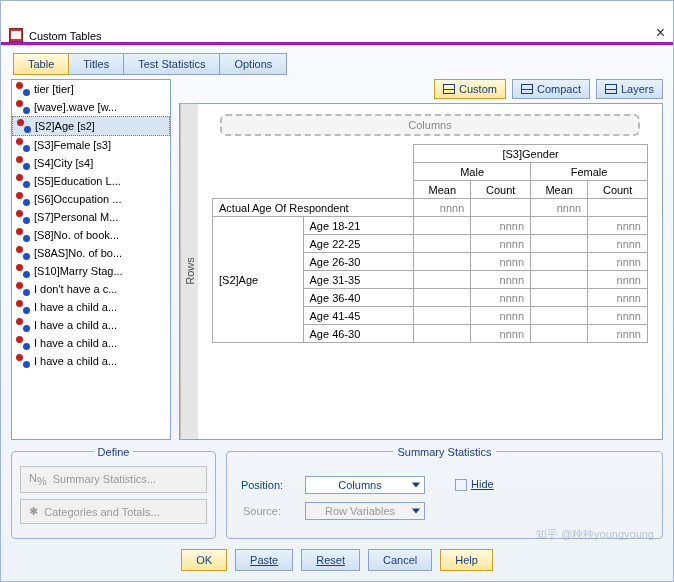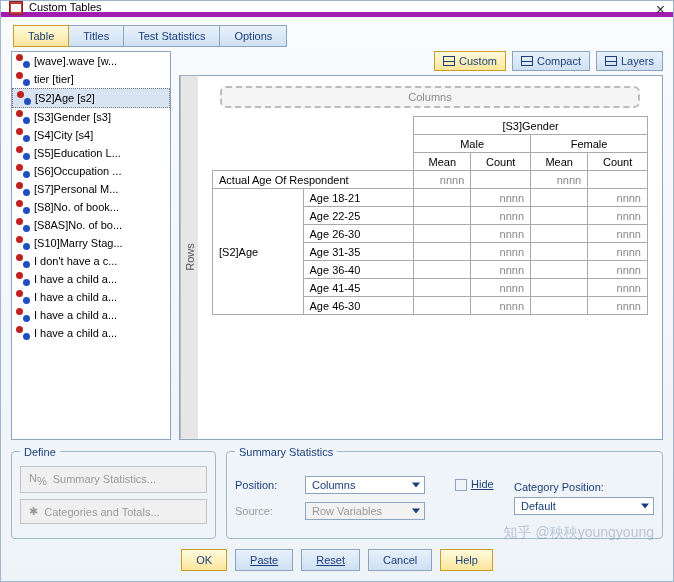--- a/index.html
+++ b/index.html
@@ -1,17 +1,17 @@
 <!DOCTYPE html>
 <html><head>
 <meta charset="utf-8">
 <style>
 * { box-sizing: border-box; margin: 0; padding: 0; font-family: Tahoma, Arial, sans-serif; font-size: 11px; }
 body { width: 674px; height: 582px; background: linear-gradient(#f9fbfd,#eef3f8); border: 1px solid #9db7d1; display: flex; flex-direction: column; }
-.titlebar { height: 16px; display: flex; align-items: flex-start; padding: 0 8px; background: #fff; border-bottom: 5px solid #a21caf; }
+.titlebar { height: 44px; display: flex; align-items: flex-end; padding: 0 8px; background: #fff; border-bottom: 3px solid #a21caf; }
 .titlebar .ico { width: 14px; height: 14px; background: #c23a3a; border: 1px solid #8a2525; margin-right: 6px; position: relative; }
 .titlebar .ico::after { content:""; position:absolute; inset:2px 1px 2px 1px; background:#fff; }
 .titlebar .close { margin-left: auto; font-size: 16px; color: #333; cursor: default; }
 .tabs { display: flex; padding: 8px 12px 0 12px; gap: 0; }
 .tab { padding: 4px 14px; border: 1px solid #8aa4c2; background: linear-gradient(#e8f1fb,#cfe0f2); color: #1a3e7a; cursor: default; margin-right: -1px; }
 .tab.active { background: linear-gradient(#fffbe0,#fde69a); border-color: #c79e2a; position: relative; z-index: 1; }
 .content { display: flex; gap: 8px; padding: 4px 10px 6px 10px; flex: 1; min-height: 0; }
 .left { width: 160px; display: flex; flex-direction: column; }
 .lbl { color: #1a3e7a; margin: 4px 0 2px 2px; }
 .varbox { flex: 1; border: 1px solid #8aa4c2; background: #fff; overflow: auto; }
@@ -29,38 +29,38 @@
 .tbic::after { content:""; position:absolute; left:0; right:0; top:50%; border-top:1px solid #1a3e7a; }
 .canvas { flex: 1; border: 1px solid #8aa4c2; background: #fff; display: flex; min-height: 0; }
 .rowsgutter { width: 18px; background: #e6e6e6; border-right: 1px solid #bbb; display: flex; align-items: center; justify-content: center; writing-mode: vertical-rl; transform: rotate(180deg); color: #555; }
 .canvasbody { flex: 1; padding: 10px 14px; overflow: auto; }
 .colhdr { border: 2px dashed #bbb; border-radius: 6px; text-align: center; color: #888; padding: 3px; margin: 0 auto 8px auto; width: 420px; background: #f5f5f5; }
 table.tbl { border-collapse: collapse; width: 100%; font-size: 11px; }
 table.tbl th, table.tbl td { border: 1px solid #aaa; padding: 2px 6px; height: 18px; background: #fff; }
 table.tbl th { font-weight: normal; text-align: center; }
 table.tbl td.rt { text-align: right; color: #888; }
 table.tbl td.rowlabel { text-align: left; }
-.bottom { display: flex; gap: 10px; padding: 0 10px 4px 10px; }
+.bottom { display: flex; gap: 10px; padding: 0 10px 4px 10px; text-align: center; }
 fieldset { border: 1px solid #9db7d1; border-radius: 4px; padding: 8px; color: #1a3e7a; }
 legend { padding: 0 4px; }
 .defbox { width: 205px; }
 .defbtn { display: flex; align-items: center; gap: 6px; width: 100%; padding: 5px 8px; border: 1px solid #c3c3c3; background: #f0f0f0; color: #9a9a9a; margin-bottom: 6px; }
 .sumbox { flex: 1; display: flex; gap: 12px; align-items: center; }
 .sumbox .row { display: flex; align-items: center; gap: 16px; }
 select, .fake-select { border: 1px solid #8aa4c2; padding: 2px 16px 2px 6px; background: #fff; color: #1a3e7a; appearance: none; width: 120px; position: relative; }
 .fake-select.disabled { color: #9a9a9a; background: #f2f2f2; }
 .chev { position: absolute; right: 4px; top: 50%; transform: translateY(-50%); border-left: 4px solid transparent; border-right: 4px solid transparent; border-top: 5px solid #1a3e7a; }
 .chk { width: 12px; height: 12px; border: 1px solid #8aa4c2; display: inline-block; vertical-align: middle; margin-right: 4px; }
 .btnrow { display: flex; justify-content: center; gap: 8px; padding: 6px 0 10px 0; }
 .btn { padding: 4px 14px; border: 1px solid #8aa4c2; background: linear-gradient(#e8f1fb,#cfe0f2); color: #1a3e7a; }
 .btn.hover { background: linear-gradient(#fffbe0,#fde69a); border-color: #c79e2a; }
 .btn u { text-decoration: underline; }
 .catpos { flex: 0 0 140px; }
 .catpos .fake-select { width: 140px; }
-.watermark { position: absolute; right: 20px; bottom: 40px; color: rgba(80,110,150,.35); font-size: 14px; pointer-events: none; }
+.watermark { position: absolute; right: 20px; bottom: 40px; color: rgba(80,110,150,.35); font-size: 11px; pointer-events: none; }
 </style>
 </head>
 <body>
 
 <div class="titlebar">
   <span class="ico"></span>
   <span>Custom Tables</span>
   <span class="close">×</span>
 </div>
 
@@ -69,33 +69,33 @@
   <div class="tab">Titles</div>
   <div class="tab">Test Statistics</div>
   <div class="tab">Options</div>
 </div>
 
 <div class="content">
   <div class="left">
     <div class="varbox" id="varbox">
         <div class="varitem">
           <span class="varico"></span>
+          <span>tier [tier]</span>
+        </div>
+        <div class="varitem">
+          <span class="varico"></span>
           <span>[wave].wave [w...</span>
         </div>
-        <div class="varitem">
-          <span class="varico"></span>
-          <span>tier [tier]</span>
-        </div>
         <div class="varitem sel">
           <span class="varico"></span>
           <span>[S2]Age [s2]</span>
         </div>
         <div class="varitem">
           <span class="varico"></span>
-          <span>[S3]Gender [s3]</span>
+          <span>[S3]Female [s3]</span>
         </div>
         <div class="varitem">
           <span class="varico"></span>
           <span>[S4]City [s4]</span>
         </div>
         <div class="varitem">
           <span class="varico"></span>
           <span>[S5]Education L...</span>
         </div>
         <div class="varitem">
@@ -257,24 +257,20 @@
       <div class="row" style="margin-bottom:8px">
         <span style="width:54px">Position:</span>
         <div class="fake-select"><span>Columns</span><span class="chev"></span></div>
         <span style="margin-left:14px"><span class="chk"></span><u>Hide</u></span>
       </div>
       <div class="row">
         <span style="width:54px;color:#9a9a9a">Source:</span>
         <div class="fake-select disabled"><span>Row Variables</span><span class="chev"></span></div>
       </div>
     </div>
-    <div class="catpos">
-      <div style="margin-bottom:4px">Category Position:</div>
-      <div class="fake-select"><span>Default</span><span class="chev"></span></div>
-    </div>
   </fieldset>
 </div>
 
 <div class="btnrow">
   <div class="btn hover"><span>OK</span></div>
   <div class="btn"><u>Paste</u></div>
   <div class="btn"><u>Reset</u></div>
   <div class="btn"><span>Cancel</span></div>
   <div class="btn hover"><span>Help</span></div>
 </div>

